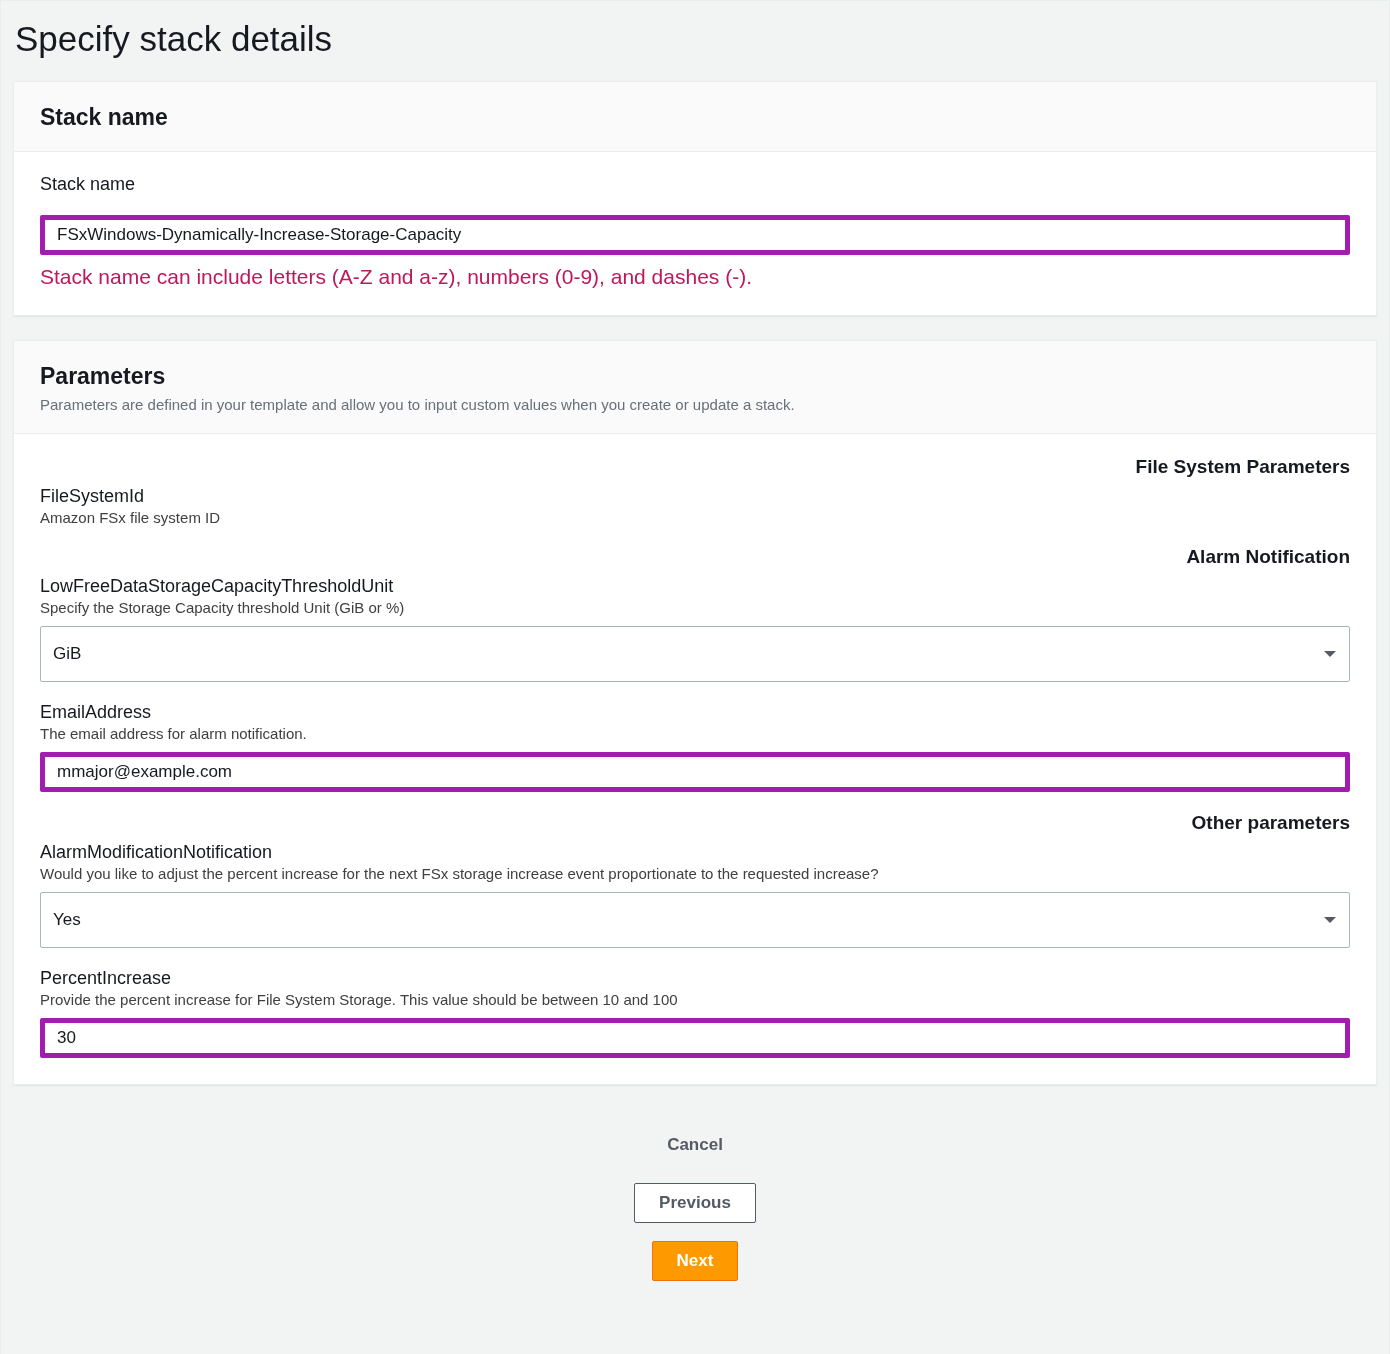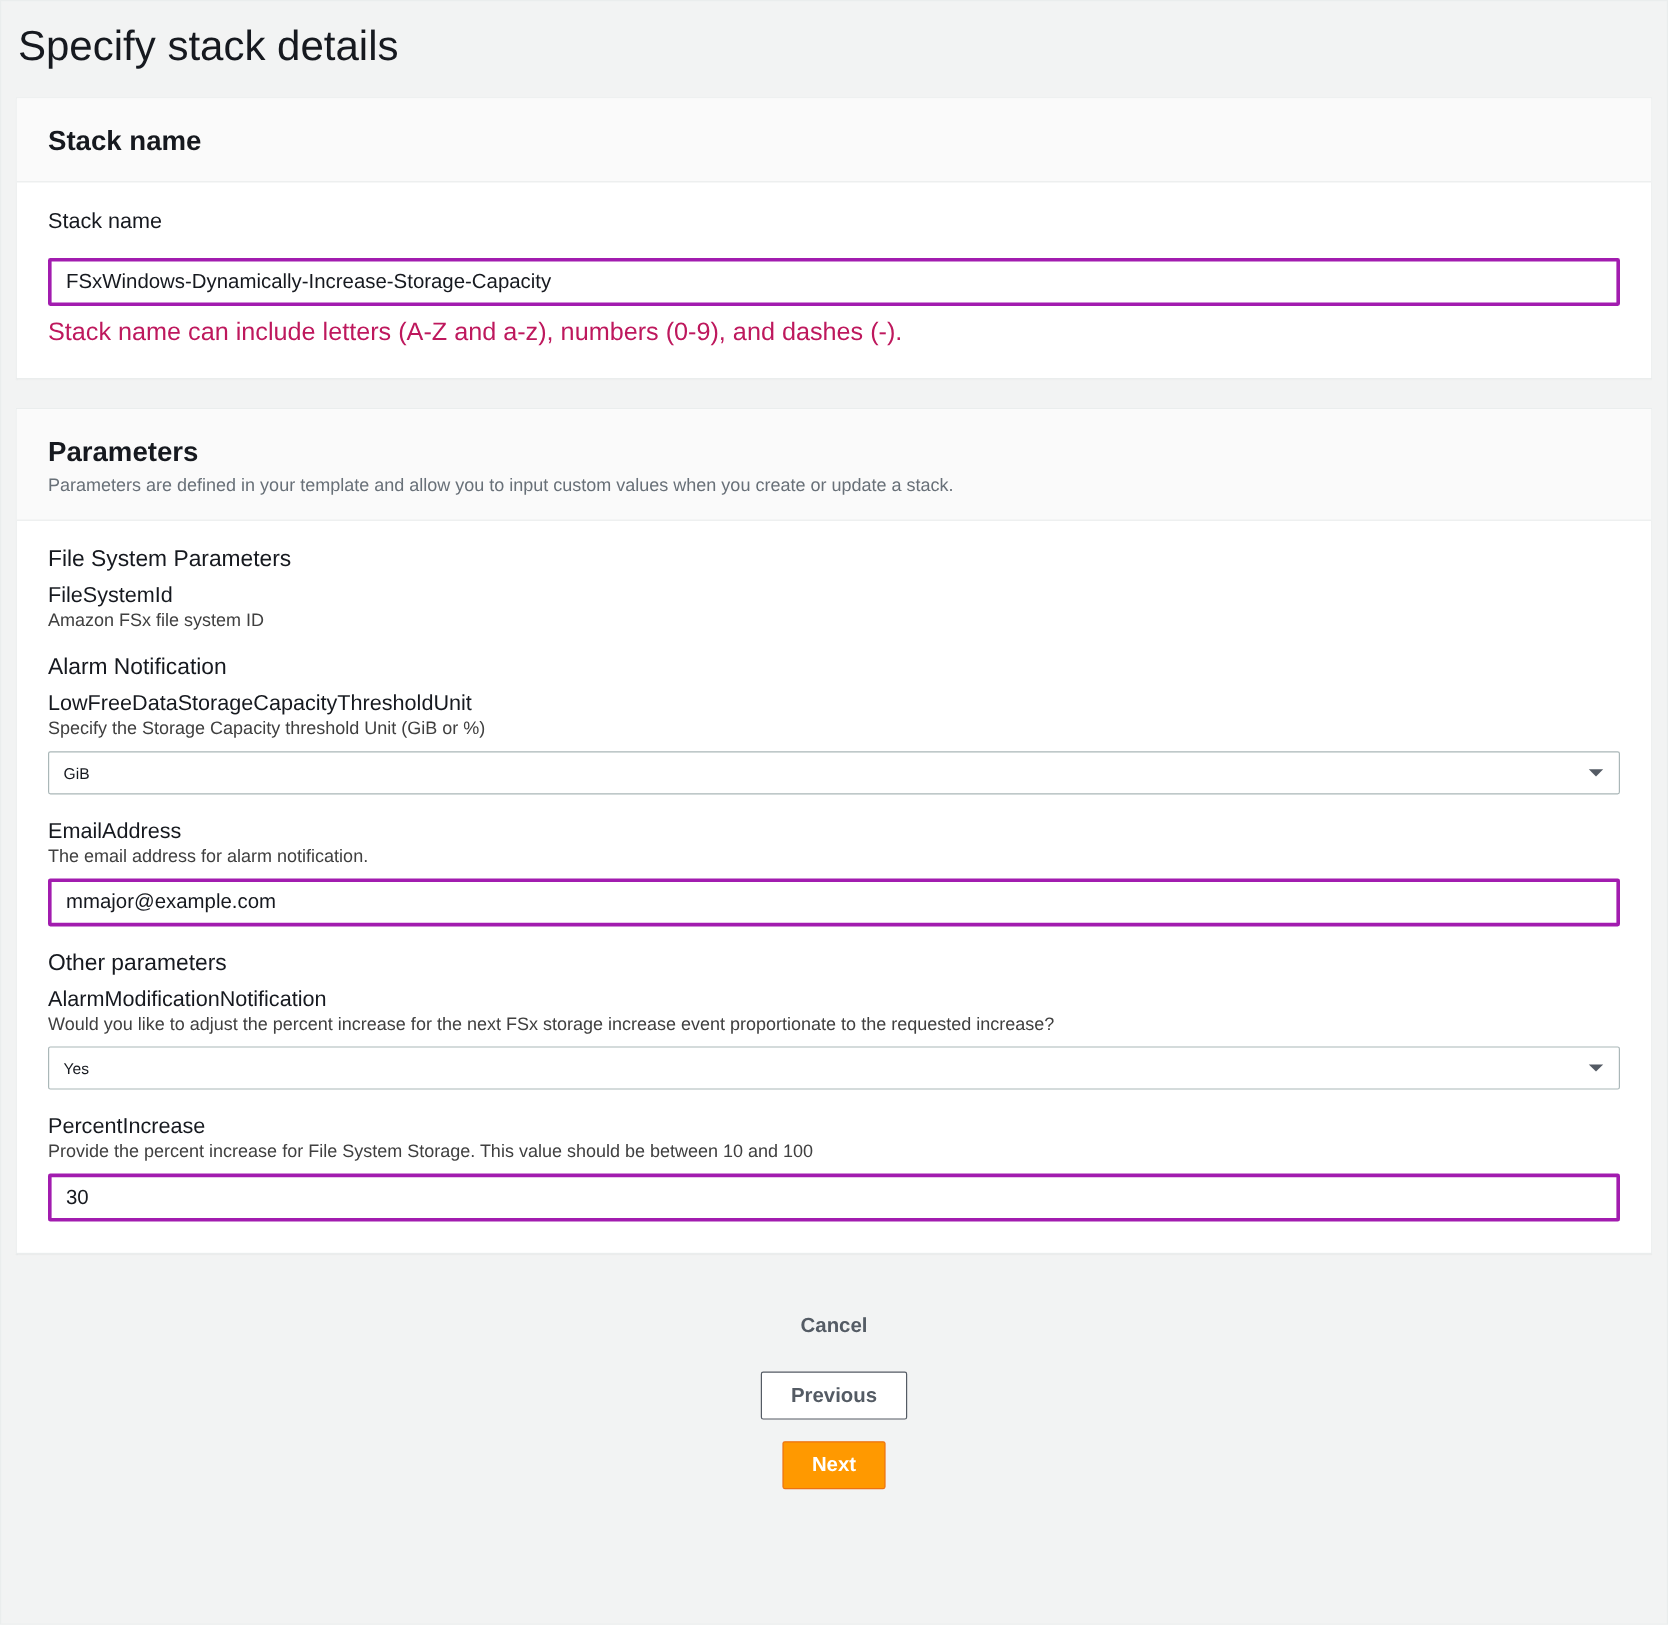--- a/index.html
+++ b/index.html
@@ -45,63 +45,64 @@
   .panel-header .subtext {
     font-size: 15px;
     color: #687078;
     margin-top: 6px;
   }
   .panel-body {
     padding: 22px 26px 26px 26px;
   }
   .group-title {
     font-size: 19px;
-    font-weight: 400;
+    font-weight: 700;
     margin: 14px 0 4px 0;
     color: #16191f;
+    text-align: right;
   }
   .group-title.first { margin-top: 0; }
   .field {
     margin-top: 8px;
     margin-bottom: 20px;
   }
   .field-label {
     font-size: 18px;
     font-weight: 400;
     color: #16191f;
   }
   .field-hint {
     font-size: 15px;
     color: #404040;
     margin-top: 2px;
   }
   .stack-name-label { margin-bottom: 10px; }
   .input, .select {
     width: 100%;
     height: 40px;
-    border: 3px solid #a21caf;
+    border: 5px solid #a21caf;
     border-radius: 2px;
     background: #ffffff;
     padding: 0 12px;
     font-size: 17px;
     color: #16191f;
     margin-top: 10px;
   }
   .select-box {
     position: relative;
     margin-top: 10px;
   }
   .select-display {
     width: 100%;
-    height: 36px;
+    height: 56px;
     border: 1px solid #aab7b8;
     border-radius: 2px;
     background: #ffffff;
     padding: 0 44px 0 12px;
-    font-size: 13px;
+    font-size: 17px;
     color: #16191f;
     display: flex;
     align-items: center;
     cursor: pointer;
   }
   .select-caret {
     position: absolute;
     right: 14px;
     top: 50%;
     transform: translateY(-50%);

